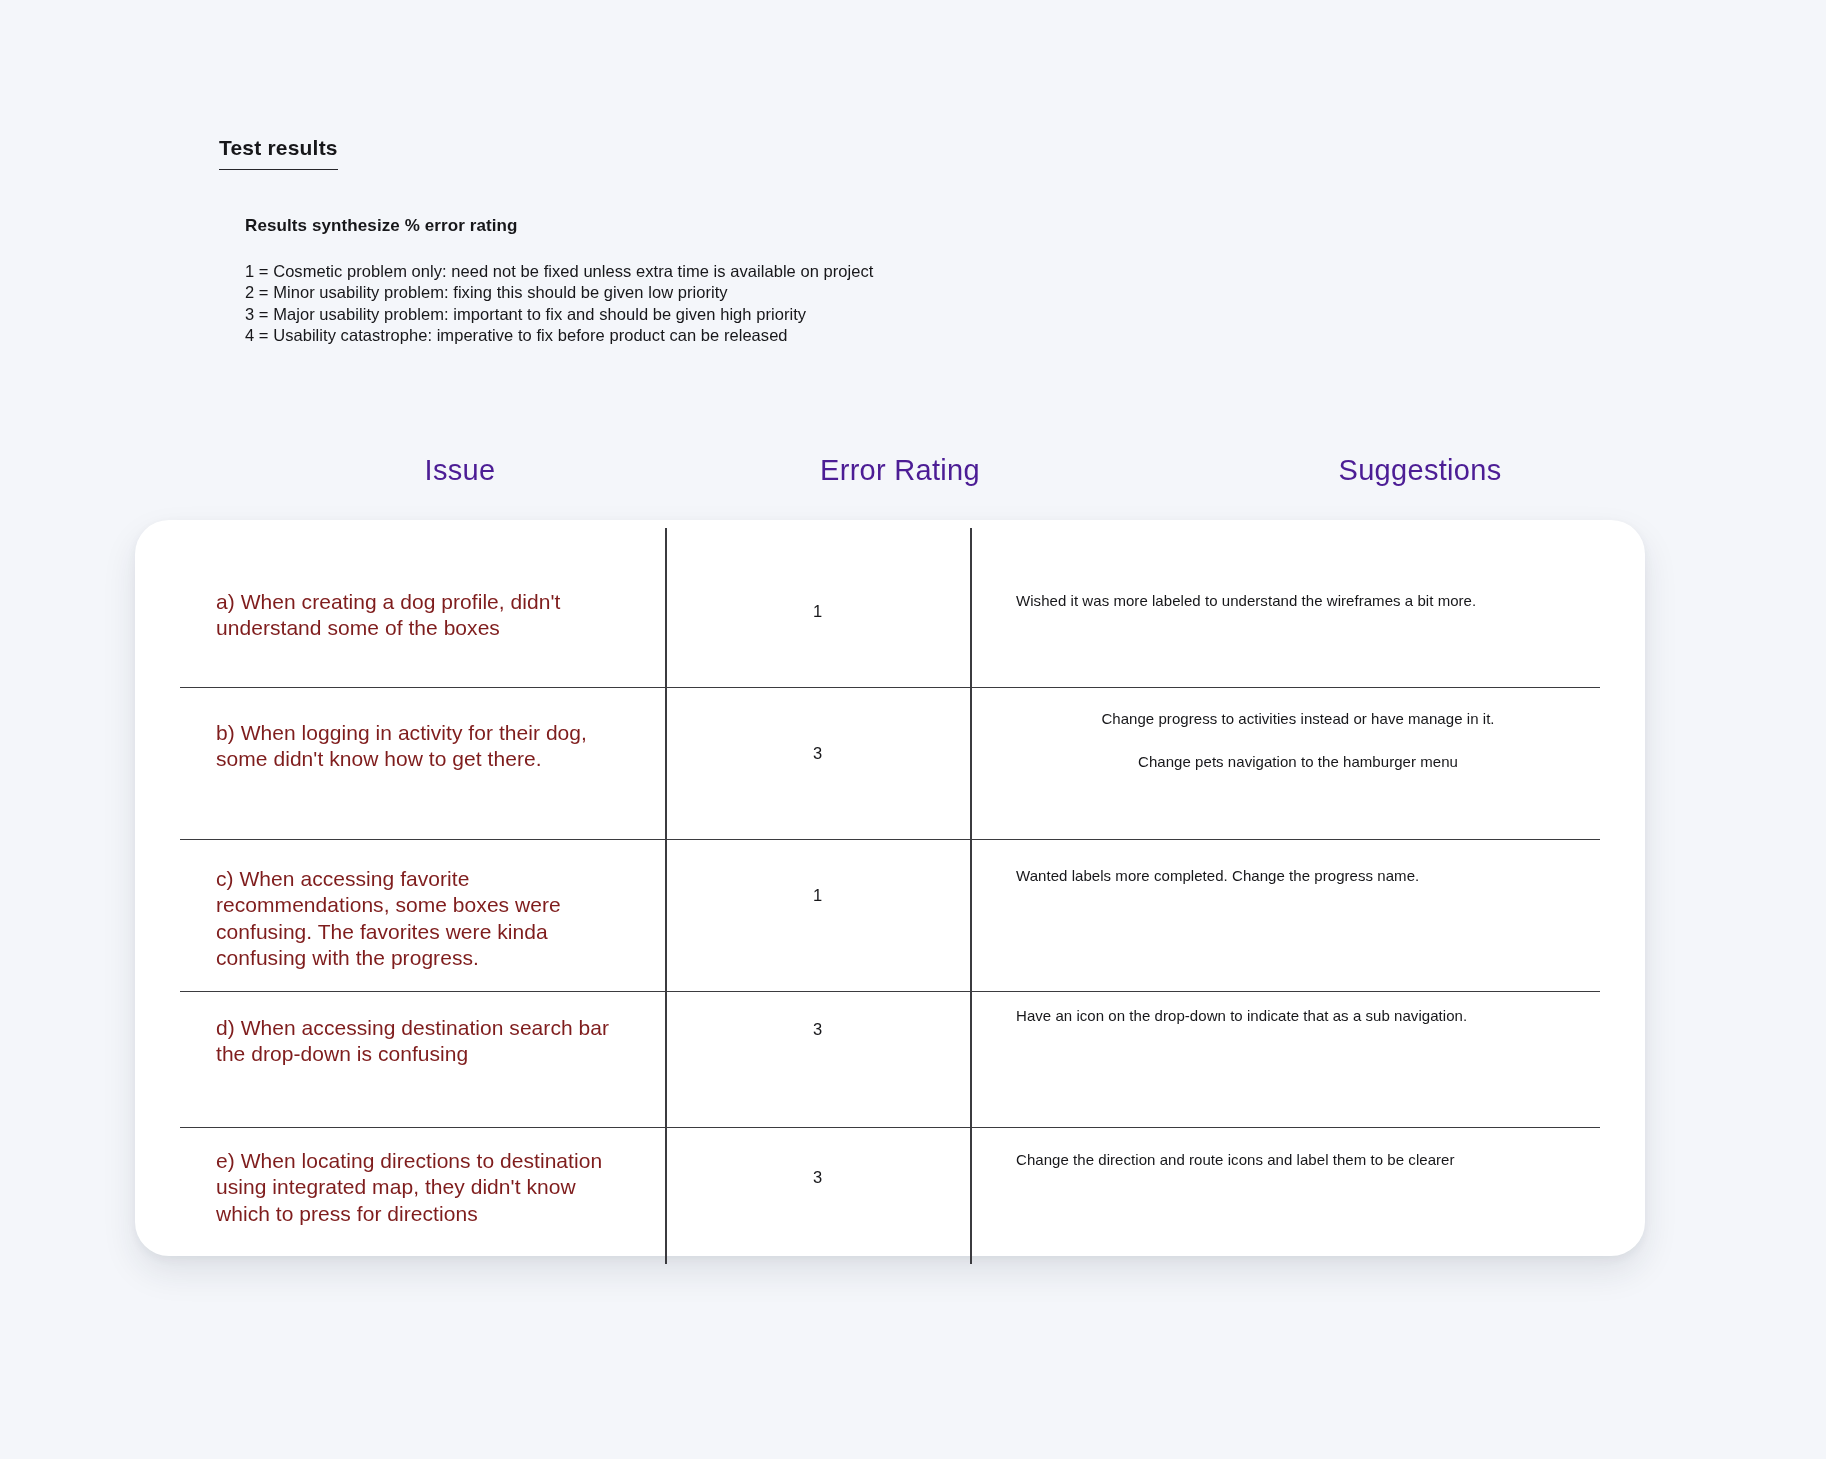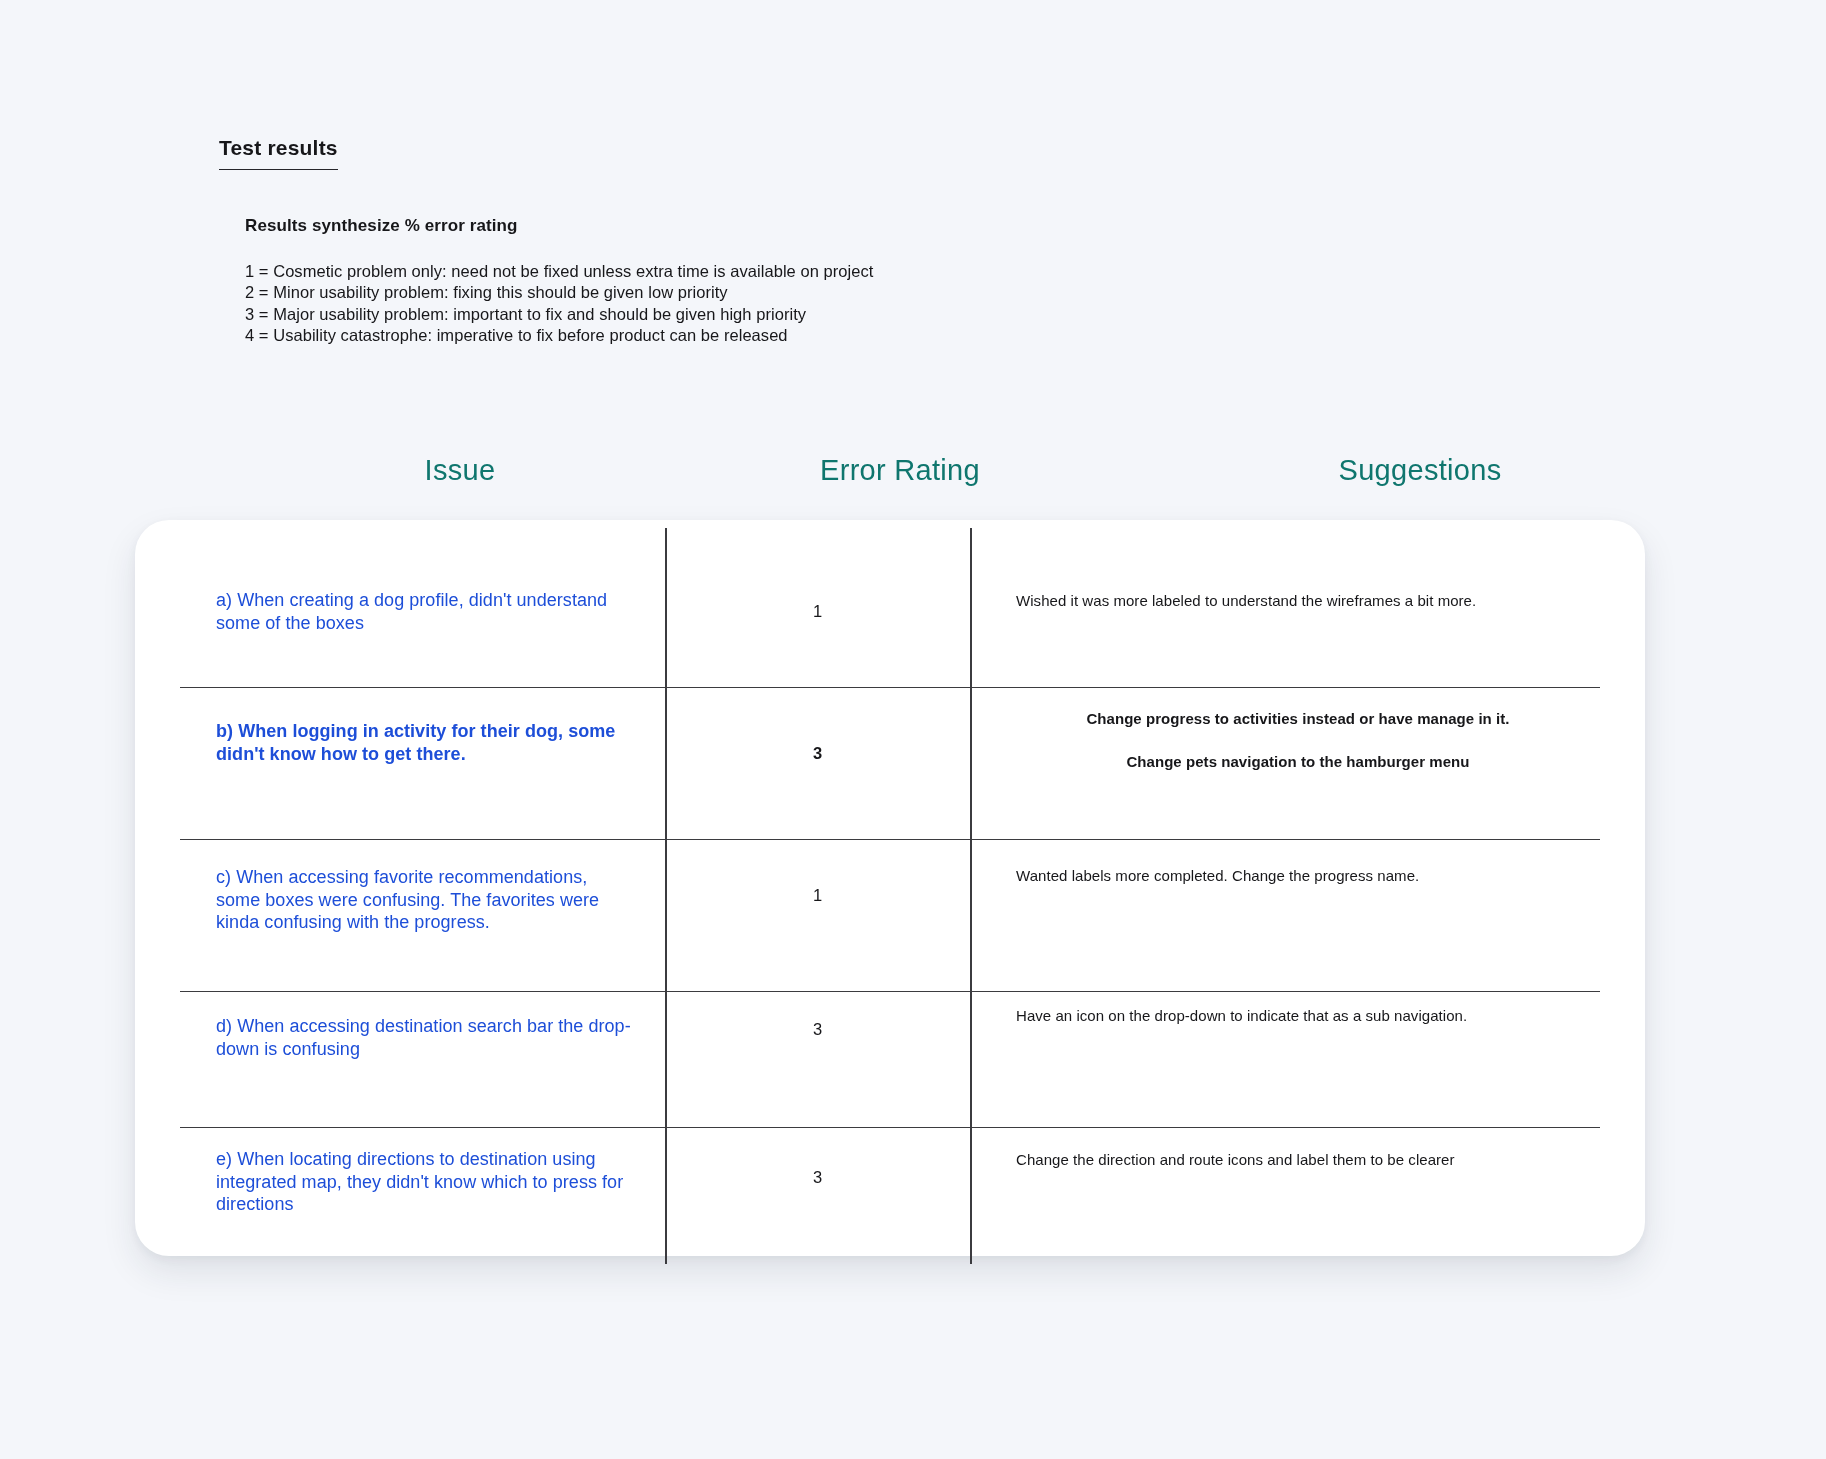--- a/index.html
+++ b/index.html
@@ -69,21 +69,21 @@
     left: 135px;
     top: 455px;
     width: 1510px;
     height: 60px;
     display: flex;
     align-items: flex-start;
   }
   .col-header {
     font-size: 29px;
     font-weight: 400;
-    color: #0f766e;
+    color: #4c1d95;
     letter-spacing: 0.3px;
     text-align: center;
     line-height: 1.1;
   }
   .col-header.issue       { width: 390px; margin-left: 130px; }
   .col-header.rating      { width: 360px; margin-left: 65px; }
   .col-header.suggestions { width: 370px; margin-left: 155px; }
 
   
   .results-card {
@@ -108,31 +108,31 @@
 
   .row {
     position: relative;
     display: flex;
     align-items: flex-start;
     border-bottom: 1.6px solid #3b3b3f;
   }
   .row:last-child { border-bottom: none; justify-content: space-between; }
 
   .row-1 { height: 116px; }
-  .row-2 { height: 152px; font-weight: bold; }
+  .row-2 { height: 152px; }
   .row-3 { height: 152px; }
   .row-4 { height: 136px; }
   .row-5 { height: 92px; }
 
   .cell-issue {
     width: 485px;
     padding: 18px 30px 0 36px;
-    font-size: 18px;
+    font-size: 21px;
     line-height: 1.25;
-    color: #1d4ed8;
+    color: #7f1d1d;
     letter-spacing: 0.05px;
   }
   .cell-rating {
     width: 305px;
     padding-top: 38px;
     text-align: center;
     font-size: 16.5px;
     color: #17171a;
   }
   .cell-suggestion {

